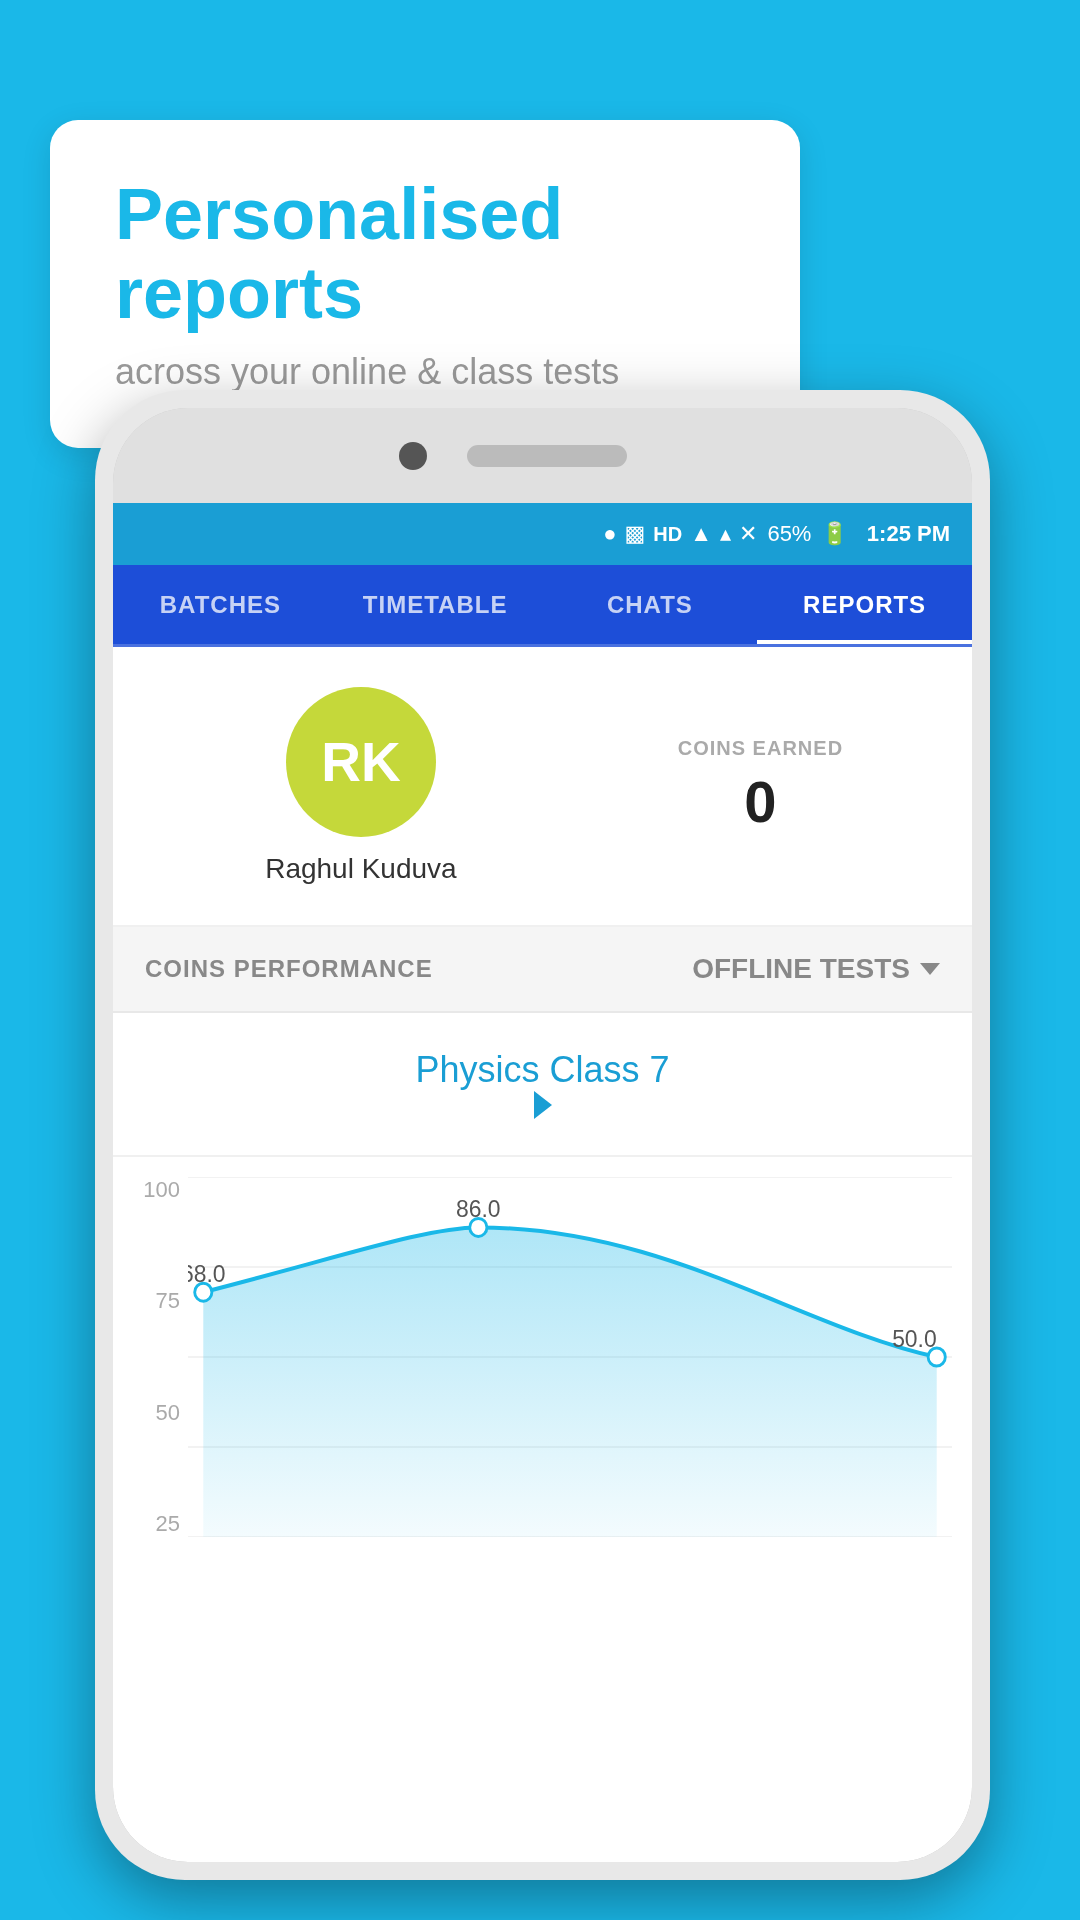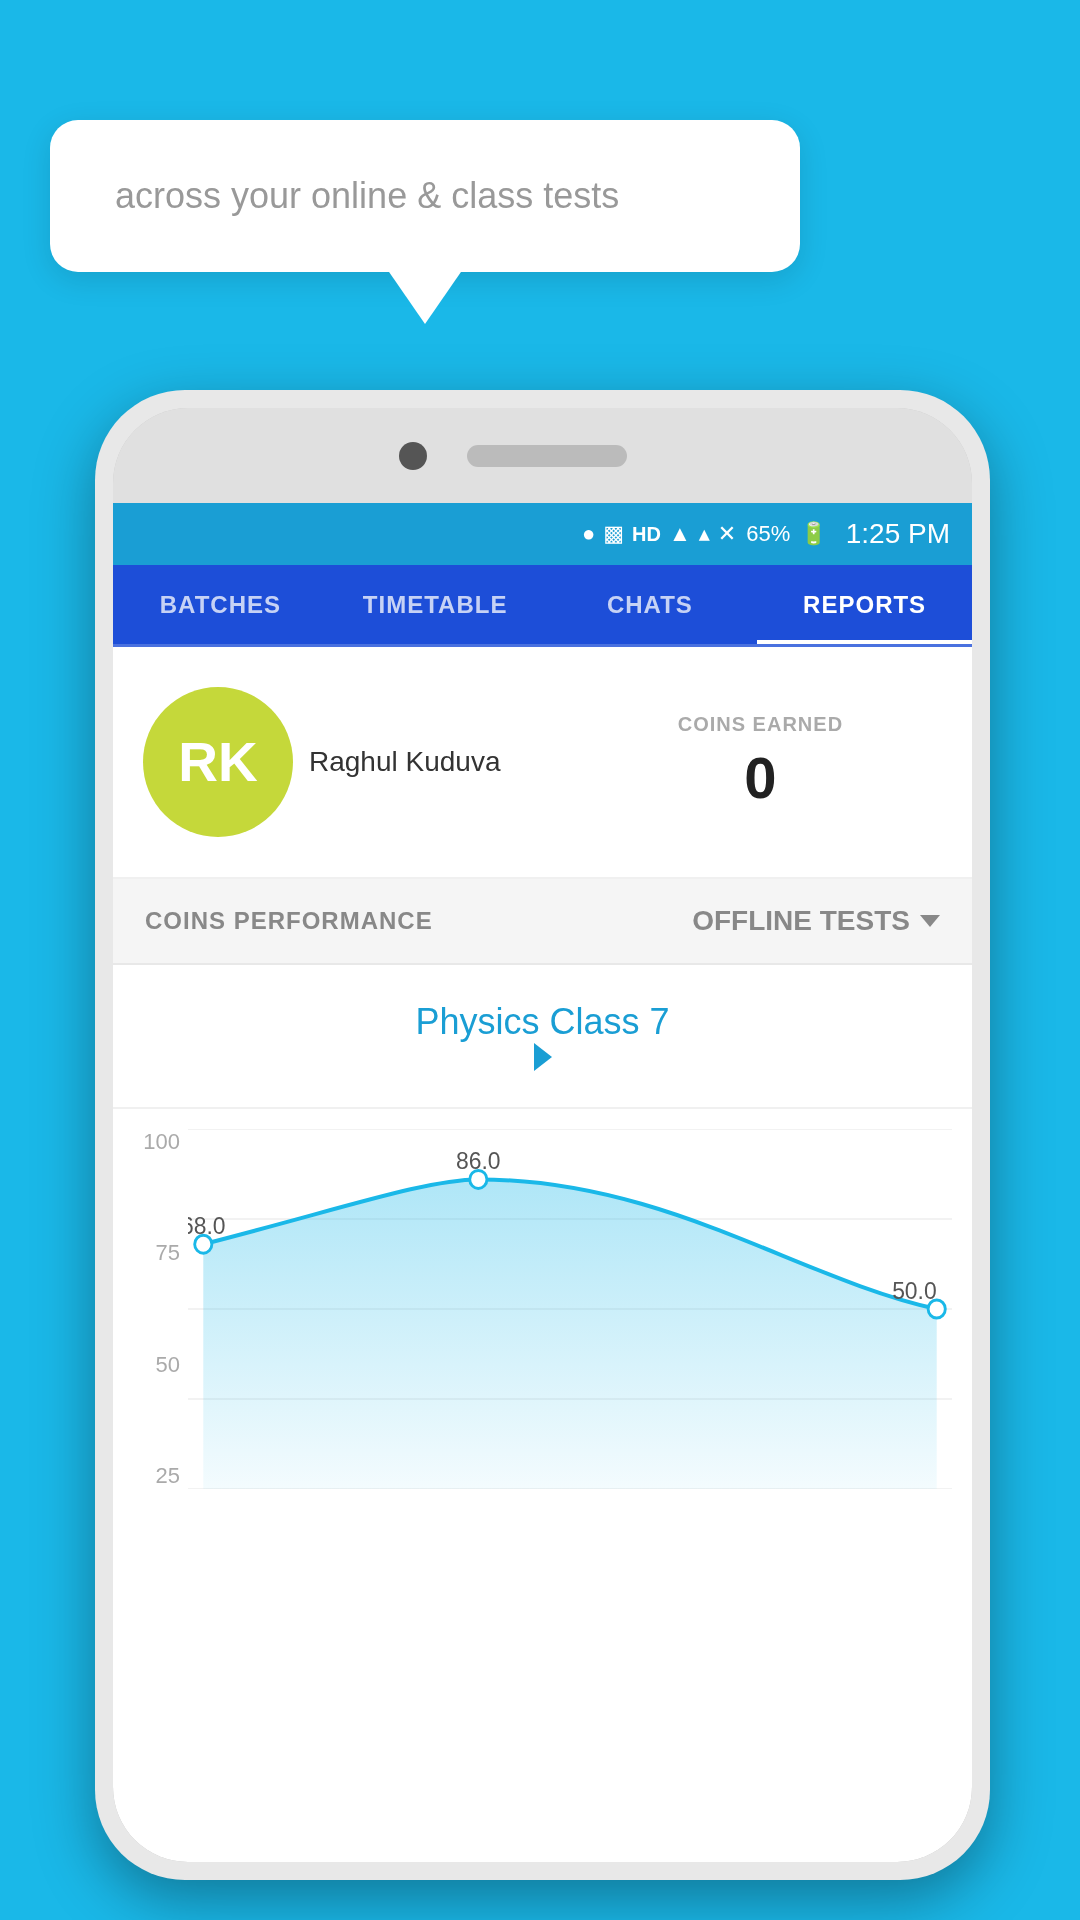--- a/index.html
+++ b/index.html
@@ -121,22 +121,22 @@
     }
     .status-icons {
       display: flex;
       align-items: center;
       gap: 8px;
       color: white;
       font-size: 22px;
     }
     .status-time {
       color: white;
-      font-size: 28px;
-      font-weight: normal;
+      font-size: 22px;
+      font-weight: bold;
       margin-left: 8px;
     }
     .status-battery {
       color: white;
       font-size: 22px;
     }
 
     
     .nav-tabs {
       background: #1d4ed8;
@@ -191,21 +191,21 @@
     }
     .stat-value {
       font-size: 58px;
       font-weight: bold;
       color: #222;
       margin-top: 8px;
     }
     .profile-avatar-wrap {
       flex: 1.2;
       display: flex;
-      flex-direction: row;
+      flex-direction: column;
       align-items: center;
       gap: 16px;
     }
     .profile-avatar {
       width: 150px;
       height: 150px;
       border-radius: 50%;
       background: #c5d83a;
       display: flex;
       align-items: center;
@@ -318,20 +318,21 @@
       width: 100%;
       height: 100%;
     }
   </style>
 </head>
 <body>
 
 <div style="position:absolute;inset:0;background:#1ab8e8;"></div>
 
 <div class="speech-bubble">
+  <div class="bubble-title">Personalised reports</div>
   <div class="bubble-subtitle">across your online &amp; class tests</div>
 </div>
 
 <div class="phone-frame">
   <div class="phone-inner">
     <div class="phone-top">
       <div class="phone-camera"></div>
       <div class="phone-speaker"></div>
     </div>
 

